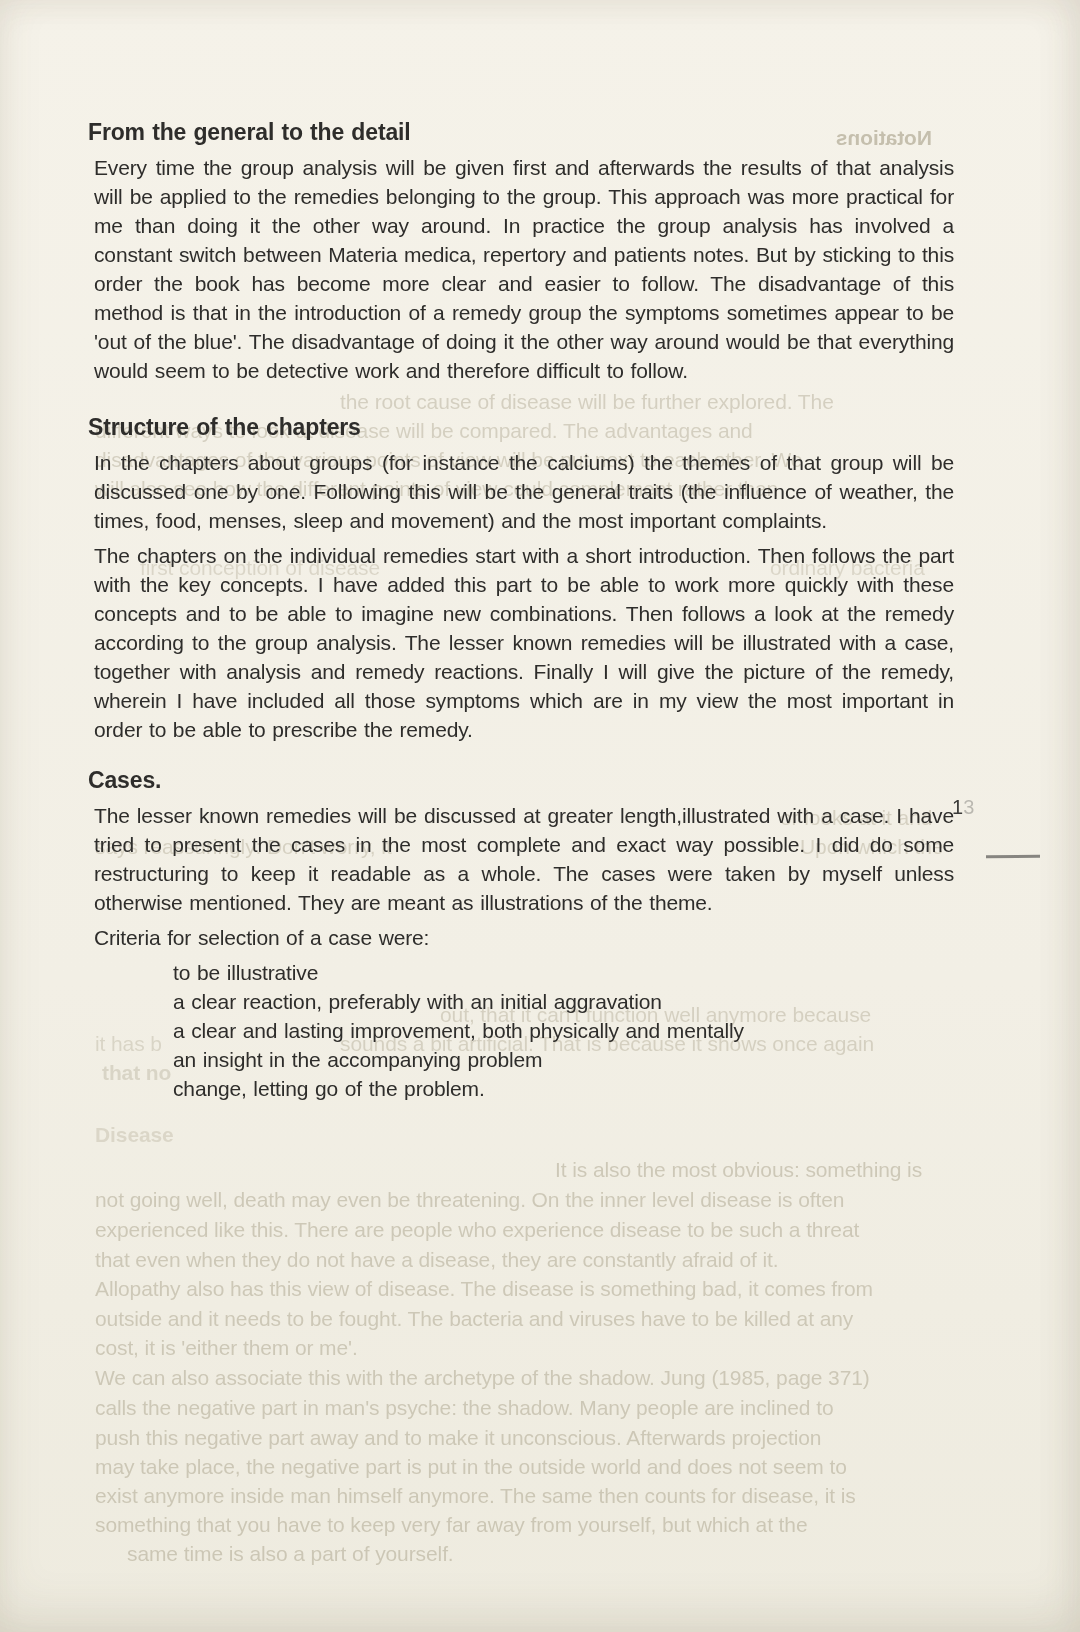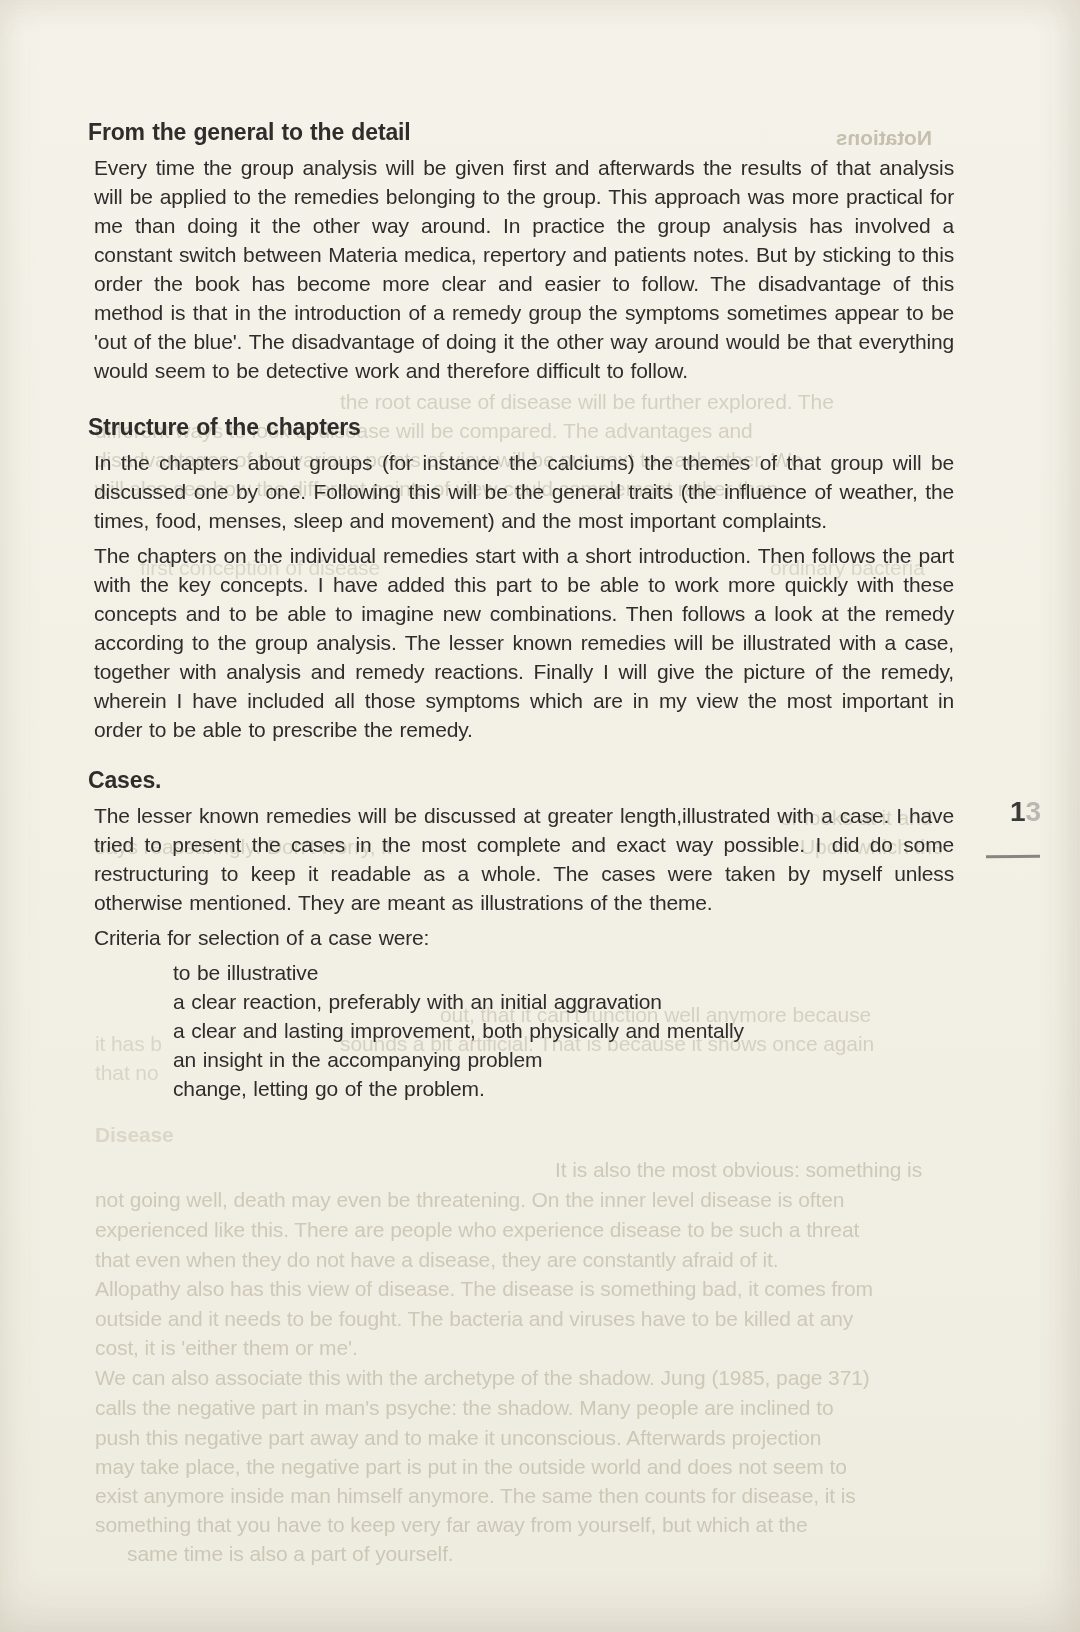--- a/index.html
+++ b/index.html
@@ -75,24 +75,24 @@
     padding: 0 0 0 85px;
   }
   ul.criteria li {
     line-height: 29px;
   }
 
   
   .page-number {
     position: absolute;
     z-index: 2;
-    left: 1010px;
+    left: 952px;
     top: 796px;
-    font-size: 28px;
-    font-weight: 700;
+    font-size: 20px;
+    font-weight: 400;
     color: #3a3a38;
   }
   .page-number .faint { opacity: 0.30; }
   .page-number-rule {
     position: absolute;
     z-index: 2;
     left: 986px;
     top: 855px;
     width: 54px;
     height: 3px;
@@ -113,21 +113,21 @@
       <div class="ghost" style="left: 95px; top: 448px; opacity: 0.28;">disadvantages of the various points of view will be put next to each other. We</div>
       <div class="ghost" style="left: 95px; top: 477px; opacity: 0.28;">will also see how the different points of view could complement rather than</div>
       <div class="ghost" style="left: 140px; top: 556px; opacity: 0.22;">first conception of disease</div>
       <div class="ghost" style="left: 770px; top: 556px; opacity: 0.22;">ordinary bacteria</div>
       <div class="ghost" style="left: 780px; top: 806px; opacity: 0.26;">or looks at it and</div>
       <div class="ghost" style="left: 95px; top: 835px; opacity: 0.26;">says reassuringly: Don't worry, it</div>
       <div class="ghost" style="left: 800px; top: 835px; opacity: 0.26;">Upon which the</div>
       <div class="ghost" style="left: 440px; top: 1003px; opacity: 0.26;">out, that it can't function well anymore because</div>
       <div class="ghost" style="left: 95px; top: 1032px; opacity: 0.22;">it has b</div>
       <div class="ghost" style="left: 340px; top: 1032px; opacity: 0.26;">sounds a bit artificial. That is because it shows once again</div>
-      <div class="ghost" style="left: 95px; top: 1061px; opacity: 0.22;">that no</div>
+      <div class="ghost" style="left: 102px; top: 1061px; opacity: 0.22; font-weight: bold;">that no</div>
       <div class="ghost gbold" style="left: 95px; top: 1123px; opacity: 0.2;">Disease</div>
       <div class="ghost" style="left: 555px; top: 1158px; opacity: 0.32;">It is also the most obvious: something is</div>
       <div class="ghost" style="left: 95px; top: 1188px; opacity: 0.32;">not going well, death may even be threatening. On the inner level disease is often</div>
       <div class="ghost" style="left: 95px; top: 1218px; opacity: 0.32;">experienced like this. There are people who experience disease to be such a threat</div>
       <div class="ghost" style="left: 95px; top: 1248px; opacity: 0.32;">that even when they do not have a disease, they are constantly afraid of it.</div>
       <div class="ghost" style="left: 95px; top: 1277px; opacity: 0.32;">Allopathy also has this view of disease. The disease is something bad, it comes from</div>
       <div class="ghost" style="left: 95px; top: 1307px; opacity: 0.32;">outside and it needs to be fought. The bacteria and viruses have to be killed at any</div>
       <div class="ghost" style="left: 95px; top: 1336px; opacity: 0.32;">cost, it is 'either them or me'.</div>
       <div class="ghost" style="left: 95px; top: 1366px; opacity: 0.32;">We can also associate this with the archetype of the shadow. Jung (1985, page 371)</div>
       <div class="ghost" style="left: 95px; top: 1396px; opacity: 0.32;">calls the negative part in man's psyche: the shadow. Many people are inclined to</div>

